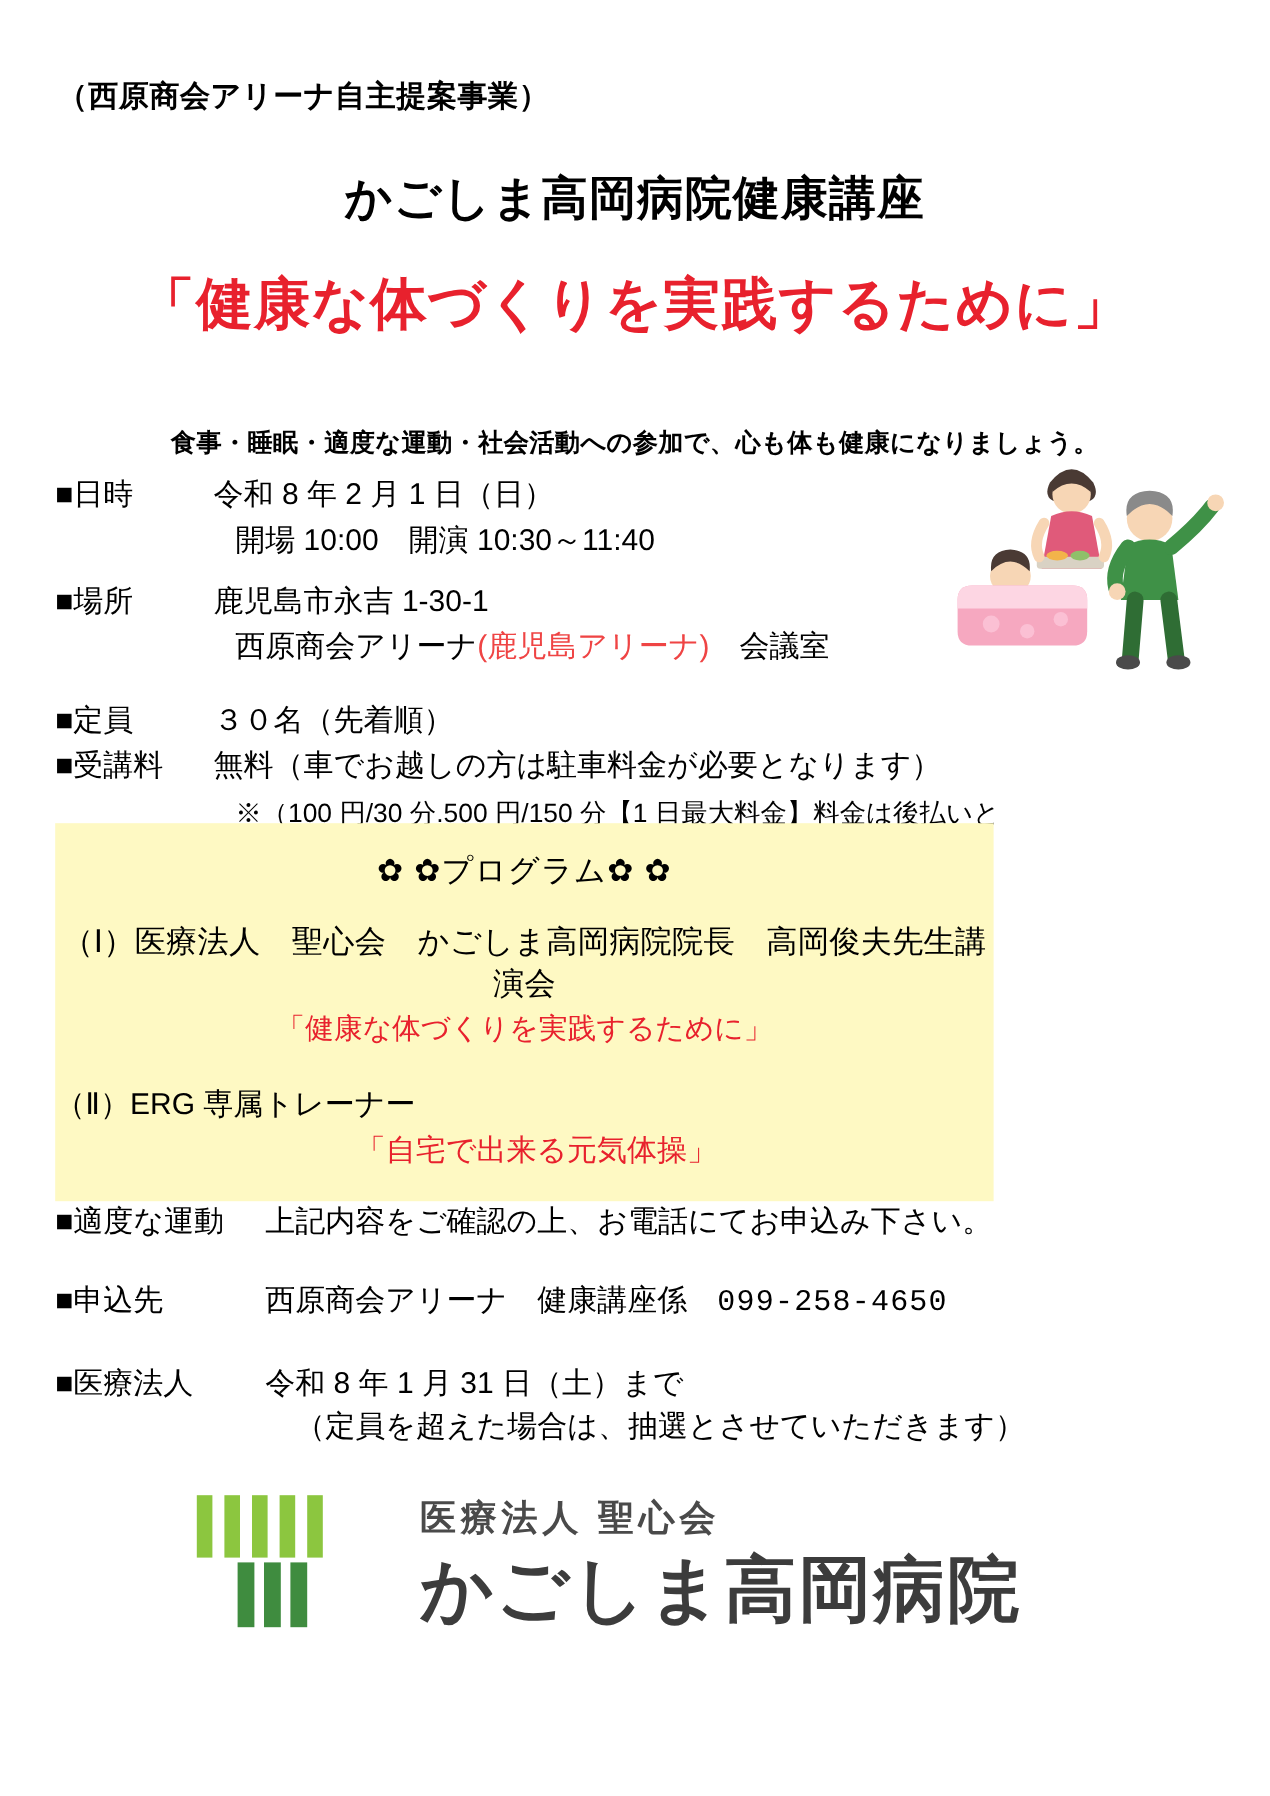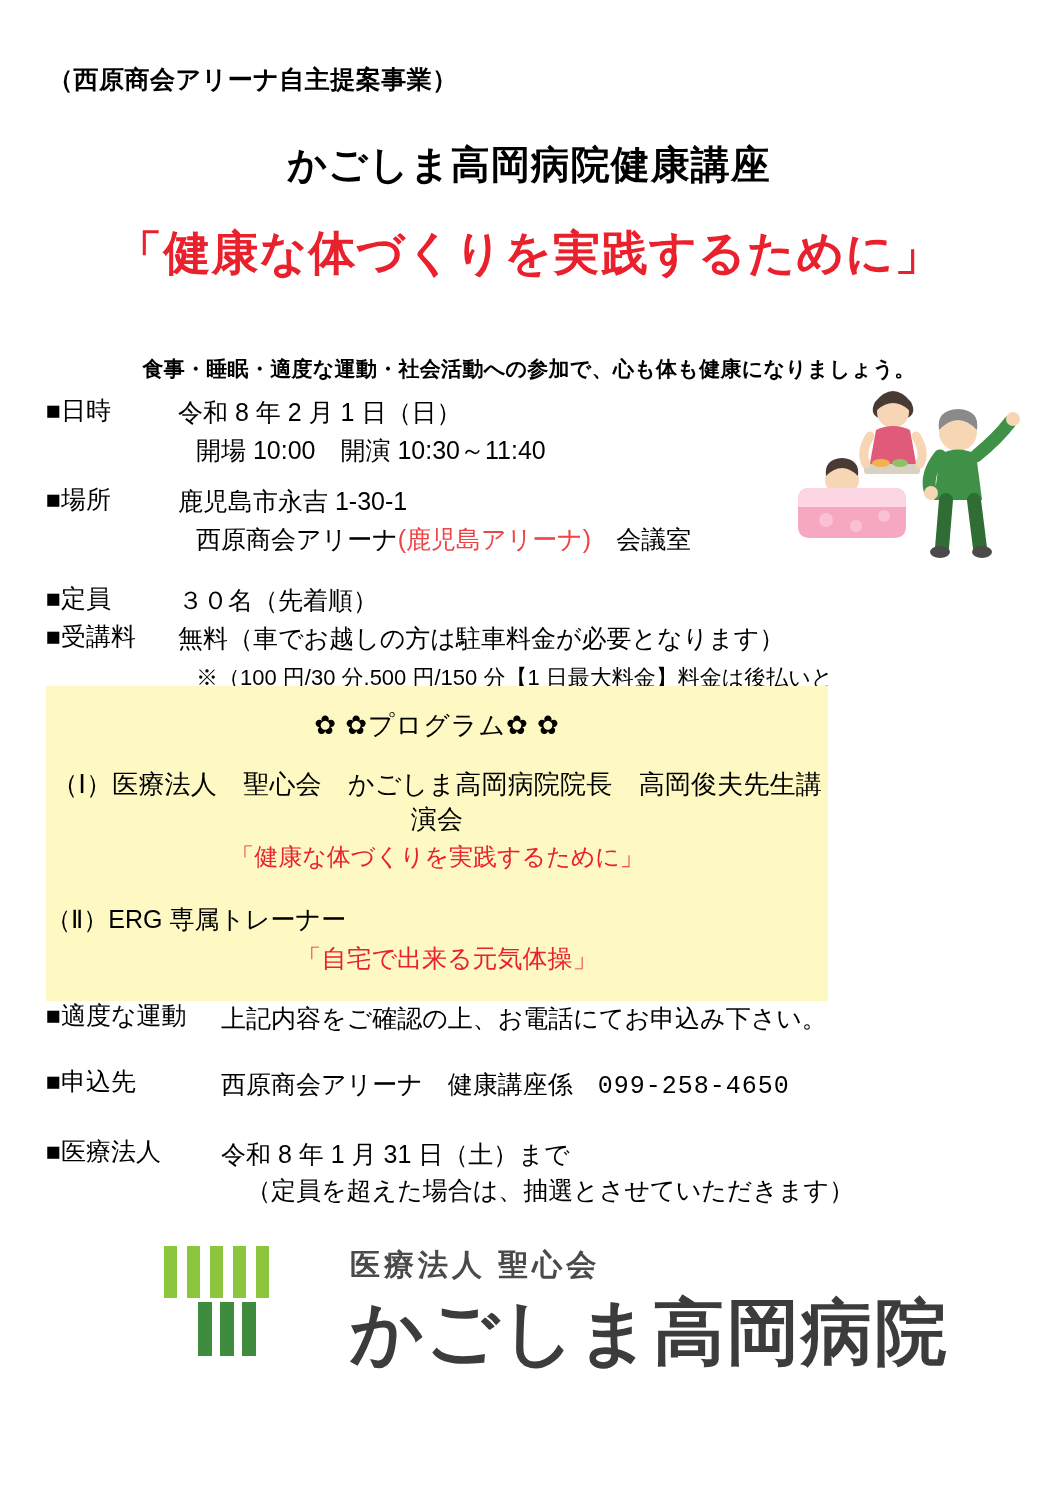--- a/index.html
+++ b/index.html
@@ -76,21 +76,20 @@
   }
   .row {
     display: flex;
     align-items: flex-start;
     margin-bottom: 2px;
   }
   .label {
     white-space: nowrap;
     flex: 0 0 auto;
     min-width: 132px;
-    font-family: Liberation Mono, monospace;
   }
   .value {
     flex: 1 1 auto;
   }
   .indent-2 { padding-left: 150px; }
   .gap-s { height: 16px; }
   .gap-m { height: 26px; }
   .red { color: #ef4444; }
   .note {
     font-size: 22px;
@@ -187,21 +186,21 @@
     top: 5px;
     font-size: 30px;
     font-weight: bold;
     color: #4a4a4a;
     letter-spacing: 4px;
   }
   .logo-text-main {
     position: absolute;
     left: 190px;
     top: 45px;
-    font-size: 72px;
+    font-size: 60px;
     font-weight: bold;
     color: #3c3c3c;
     letter-spacing: 2px;
     white-space: nowrap;
   }
 </style>
 </head>
 <body>
 
 <div class="page">

